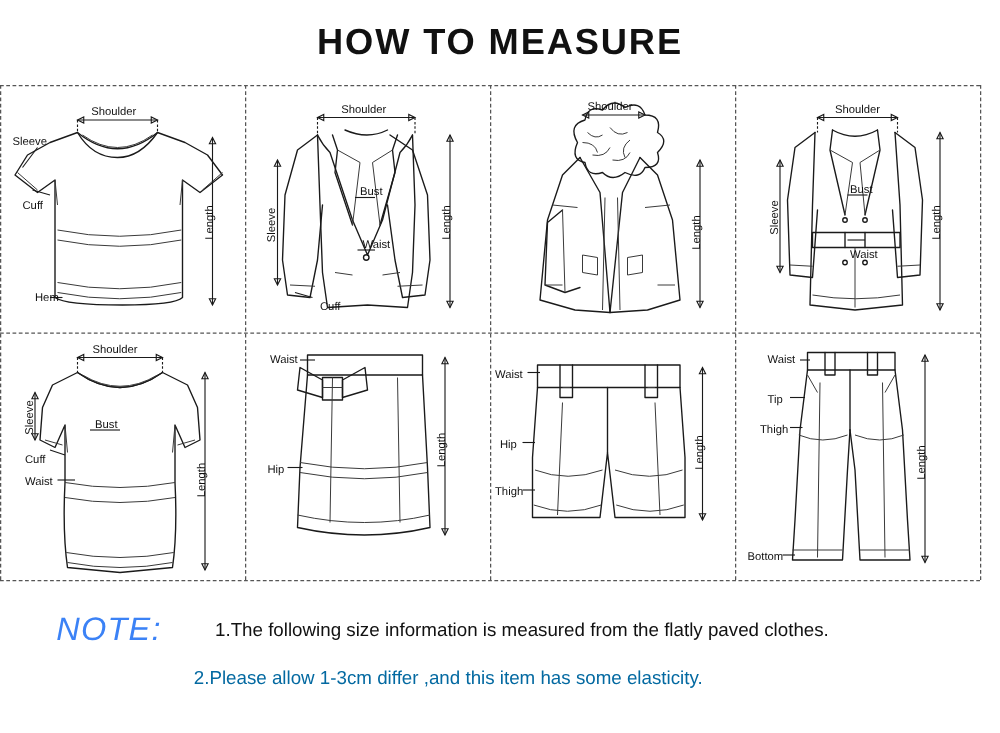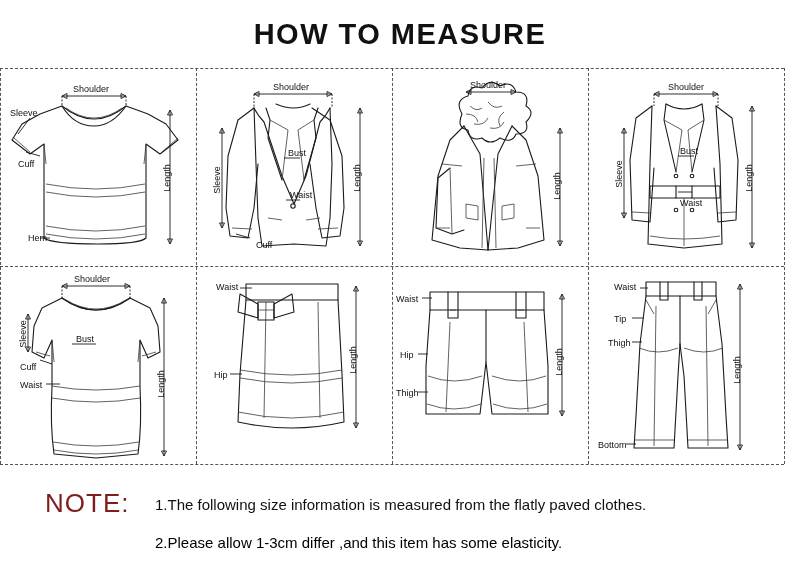--- a/index.html
+++ b/index.html
@@ -90,35 +90,36 @@
     left: 0;
     top: 480px;
     width: 800px;
   }
   .note-label {
     position: absolute;
     left: 45px;
     top: 8px;
     font-size: 26px;
     letter-spacing: 1px;
-    color: #7f1d1d;
+    color: #3b82f6;
+    font-style: italic;
   }
   .note-line1 {
     position: absolute;
-    left: 155px;
+    left: 172px;
     top: 16px;
     font-size: 15px;
     color: #111;
   }
   .note-line2 {
     position: absolute;
     left: 155px;
     top: 54px;
     font-size: 15px;
-    color: #000000;
+    color: #0369a1;
   }
 </style>
 </head>
 <body>
 
 <div id="page">
 
   <div class="title">HOW TO MEASURE</div>
 
   <div class="grid">

